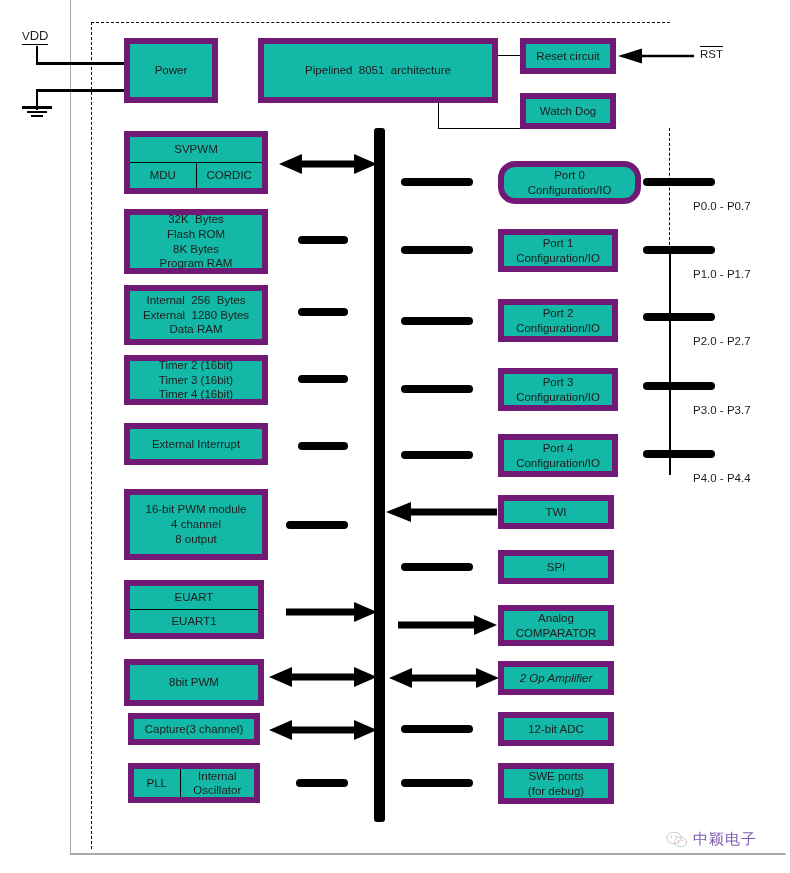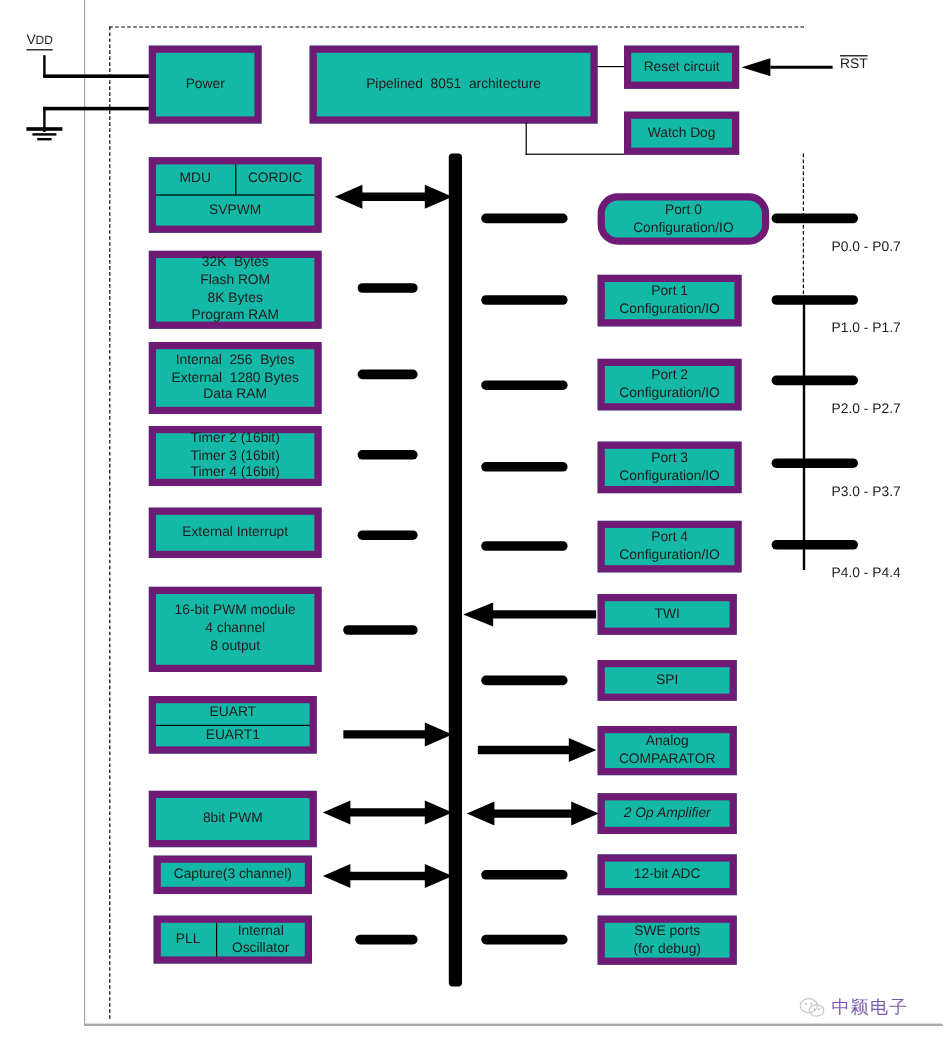--- a/index.html
+++ b/index.html
@@ -38,21 +38,21 @@
 
   
   .arrow{position:absolute;}
 
   
   .wire{position:absolute;background:#000;}
 
   .lbl{position:absolute;font-size:11.5px;color:#1d1d1d;white-space:pre;}
   .lbl-ovl{border-top:1.6px solid #000;padding-top:1px;}
   .lbl-unl{border-bottom:1.6px solid #000;padding-bottom:1px;}
-  .sub{font-size:10px;vertical-align:baseline;}
+  .sub{font-size:13px;vertical-align:baseline;}
 
   
   .watermark{position:absolute;display:flex;align-items:center;gap:5px;
       color:#4c1d95;font-size:15px;letter-spacing:1px;opacity:.75;}
   .wm-mark{width:22px;height:18px;position:relative;}
 </style>
 </head>
 <body>
 
 <div id="stage">
@@ -92,27 +92,27 @@
   <svg class="arrow" style="left:616px;top:46px;" width="78" height="20" viewBox="0 0 78 20">
     <line x1="78" y1="10" x2="26" y2="10" stroke="#000" stroke-width="2.6"></line>
     <polygon points="26,2.5 26,17.5 2,10" fill="#000"></polygon>
   </svg>
   <div class="lbl lbl-ovl" style="left:700px;top:46px;"><span>RST</span></div>
 
   <div class="bus" style="left:374px;top:128px;width:11px;height:694px;"></div>
 
   <div class="blk" style="left:124px;top:131px;width:144px;height:63px;padding:0;">
     <div class="stack">
+      <div class="stack-cell">SVPWM</div>
       <div class="stack-cell" style="flex:1;">
         <div class="split-row" style="height:100%;">
           <div class="split-cell">MDU</div>
           <div class="split-cell">CORDIC</div>
         </div>
       </div>
-      <div class="stack-cell">SVPWM</div>
     </div>
   </div>
 
   <svg class="arrow" style="left:278px;top:153px;" width="100" height="22" viewBox="0 0 100 22">
     <line x1="22" y1="11" x2="78" y2="11" stroke="#000" stroke-width="7"></line>
     <polygon points="24,1 24,21 1,11" fill="#000"></polygon>
     <polygon points="76,1 76,21 99,11" fill="#000"></polygon>
   </svg>
 
   <div class="blk" style="left:124px;top:209px;width:144px;height:65px;">
@@ -142,21 +142,21 @@
   </div>
   <div class="stub" style="left:298px;top:442px;width:50px;"></div>
 
   <div class="blk" style="left:124px;top:489px;width:144px;height:71px;">
     <span class="ln">16-bit PWM module</span>
     <span class="ln">4 channel</span>
     <span class="ln">8 output</span>
   </div>
   <div class="stub" style="left:286px;top:521px;width:62px;"></div>
 
-  <div class="blk" style="left:124px;top:580px;width:140px;height:48px;padding:0;">
+  <div class="blk" style="left:124px;top:580px;width:140px;height:59px;padding:0;">
     <div class="stack">
       <div class="stack-cell">EUART</div>
       <div class="stack-cell">EUART1</div>
     </div>
   </div>
   <svg class="arrow" style="left:286px;top:601px;" width="92" height="22" viewBox="0 0 92 22">
     <line x1="0" y1="11" x2="70" y2="11" stroke="#000" stroke-width="7"></line>
     <polygon points="68,1 68,21 91,11" fill="#000"></polygon>
   </svg>
 

